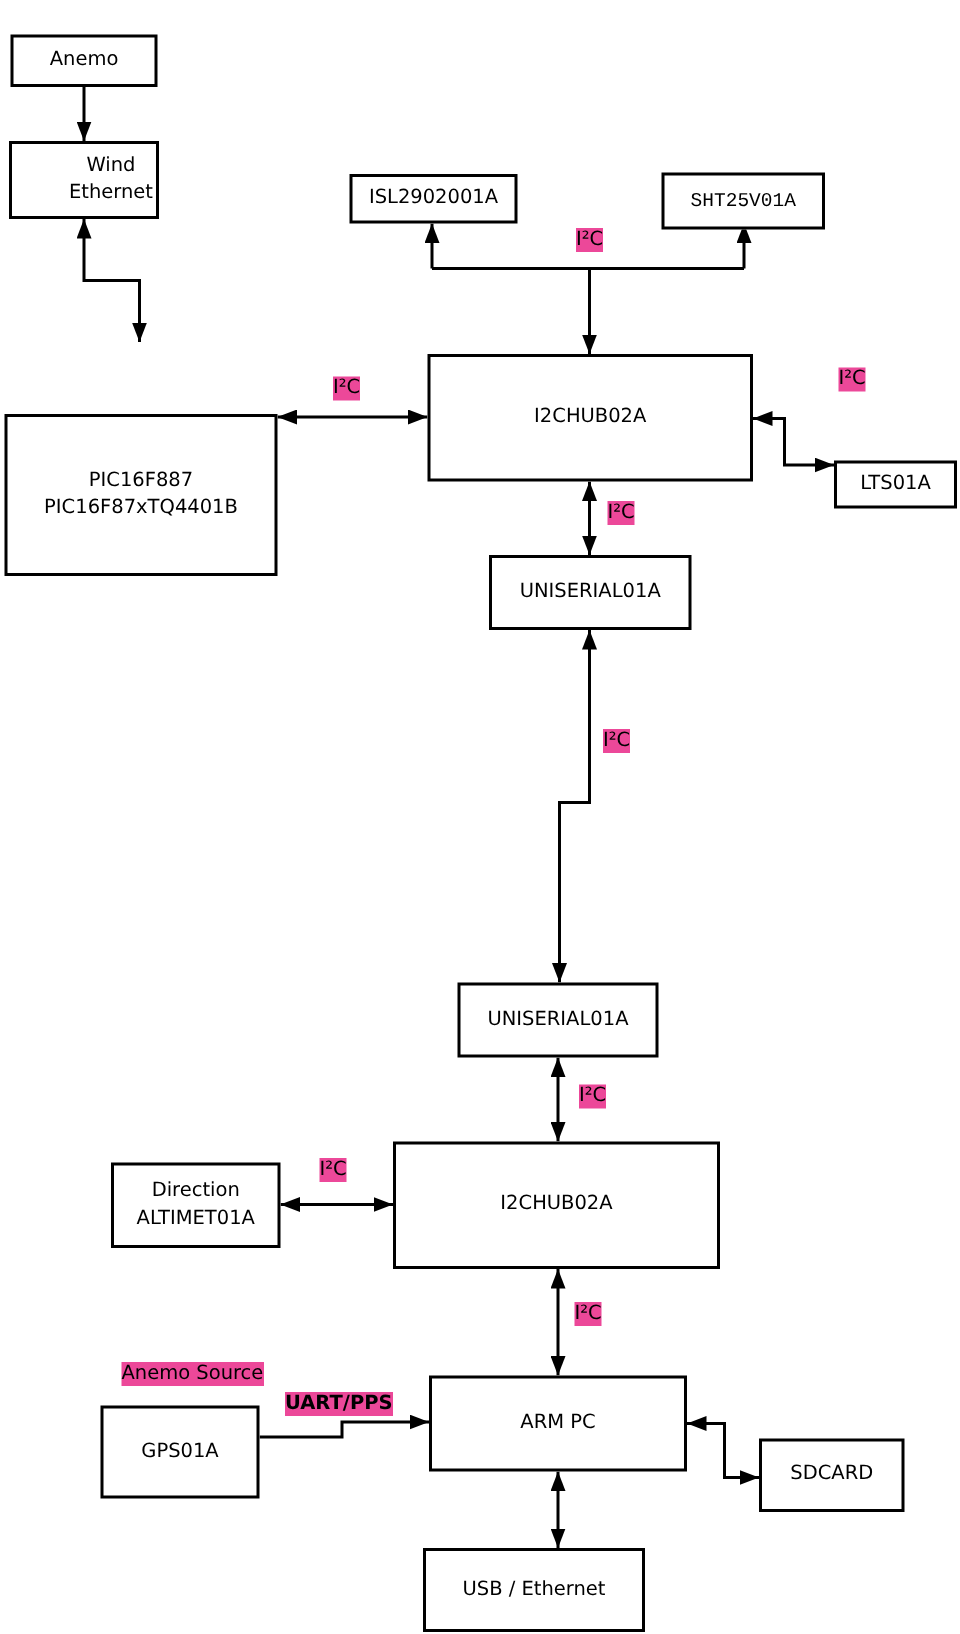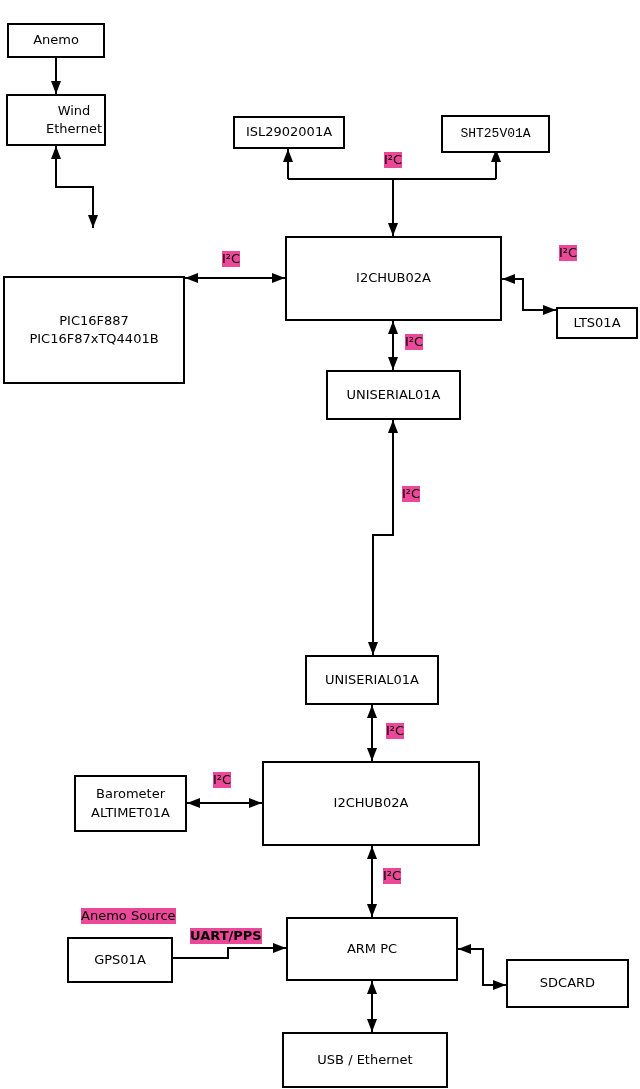--- a/index.html
+++ b/index.html
@@ -81,41 +81,41 @@
 
   <div class="node" style="left:326px;top:370px;width:135px;height:50px;">
     <span>UNISERIAL01A</span>
   </div>
 
   <div class="node" style="left:305px;top:655px;width:134px;height:50px;">
     <span>UNISERIAL01A</span>
   </div>
 
   <div class="node" style="left:74px;top:775px;width:113px;height:57px;">
-    <span>Barometer</span>
+    <span>Direction</span>
     <span>ALTIMET01A</span>
   </div>
 
   <div class="node" style="left:262px;top:761px;width:218px;height:85px;">
     <span>I2CHUB02A</span>
   </div>
 
-  <div class="node" style="left:67px;top:937px;width:106px;height:46px;">
+  <div class="node" style="left:67px;top:937px;width:106px;height:62px;">
     <span>GPS01A</span>
   </div>
 
   <div class="node" style="left:286px;top:917px;width:172px;height:64px;">
     <span>ARM PC</span>
   </div>
 
-  <div class="node" style="left:506px;top:959px;width:123px;height:49px;">
+  <div class="node" style="left:506px;top:959px;width:97px;height:49px;">
     <span>SDCARD</span>
   </div>
 
-  <div class="node" style="left:282px;top:1032px;width:166px;height:56px;text-align:right;">
+  <div class="node" style="left:282px;top:1032px;width:148px;height:56px;text-align:right;">
     <span>USB / Ethernet</span>
   </div>
 
   <div class="edge-label" style="left:384px;top:152px;">I²C</div>
   <div class="edge-label" style="left:222px;top:251px;">I²C</div>
   <div class="edge-label" style="left:559px;top:245px;">I²C</div>
   <div class="edge-label" style="left:405px;top:334px;">I²C</div>
   <div class="edge-label" style="left:402px;top:486px;">I²C</div>
   <div class="edge-label" style="left:386px;top:723px;">I²C</div>
   <div class="edge-label" style="left:213px;top:772px;">I²C</div>

